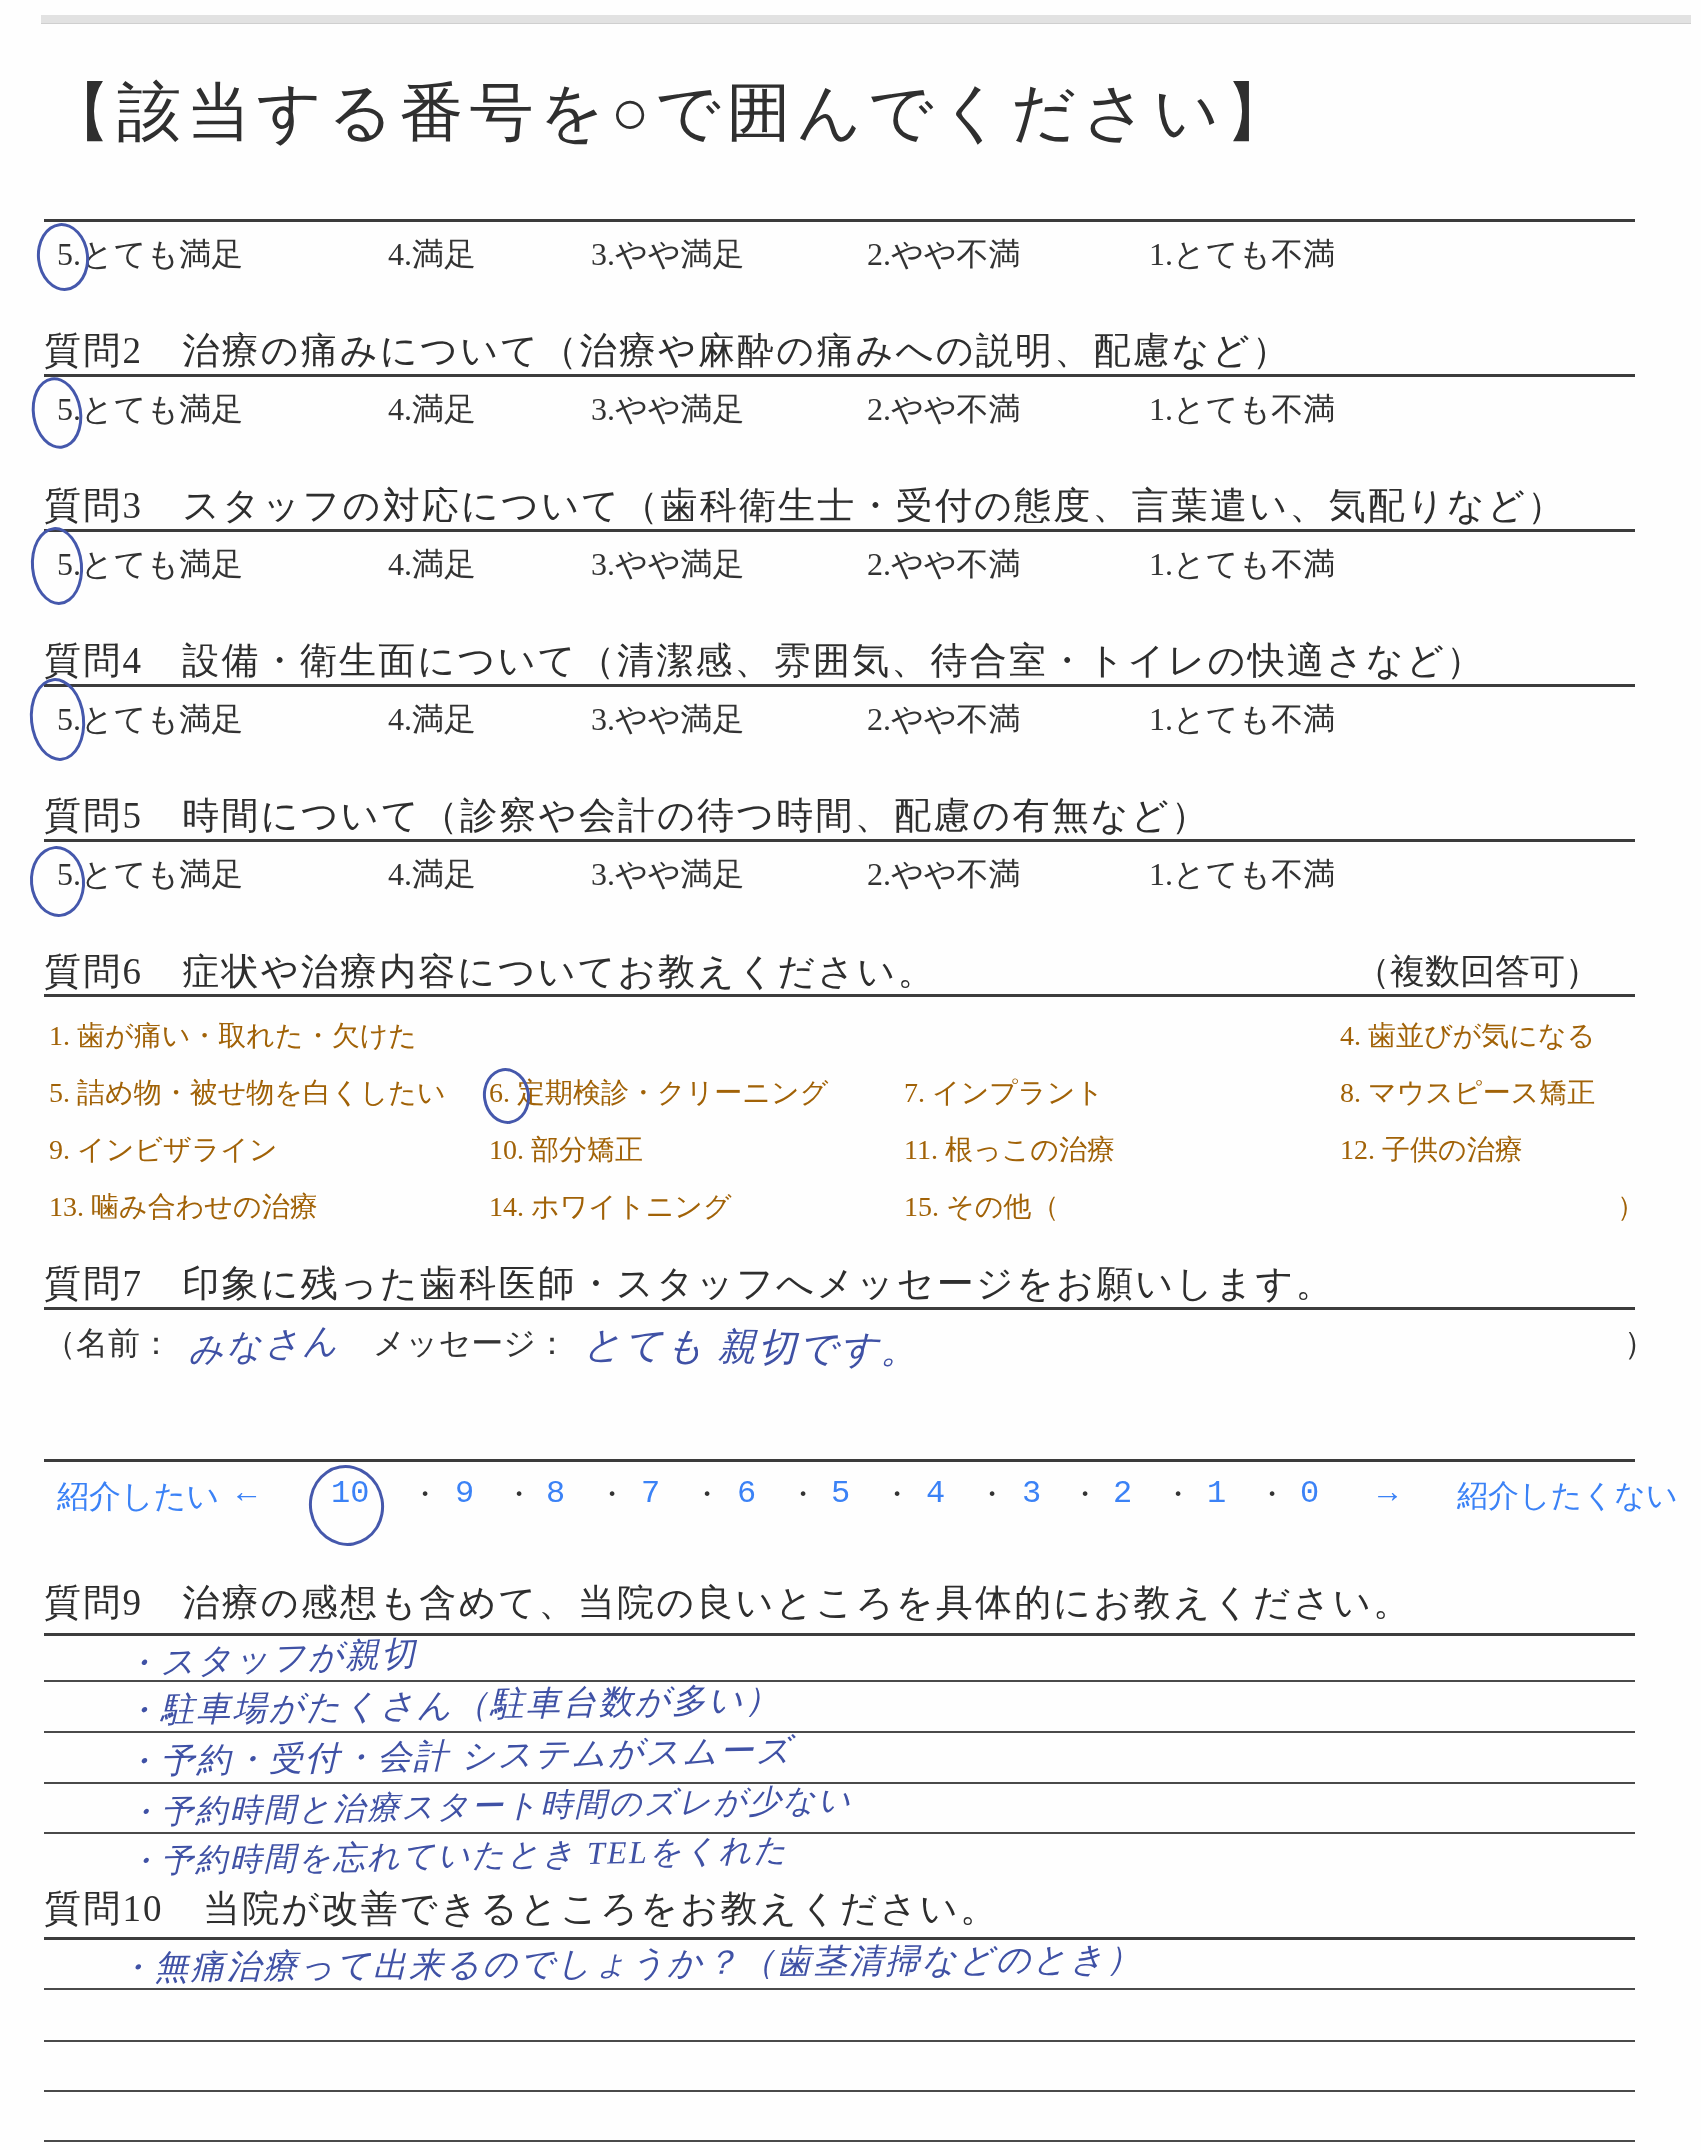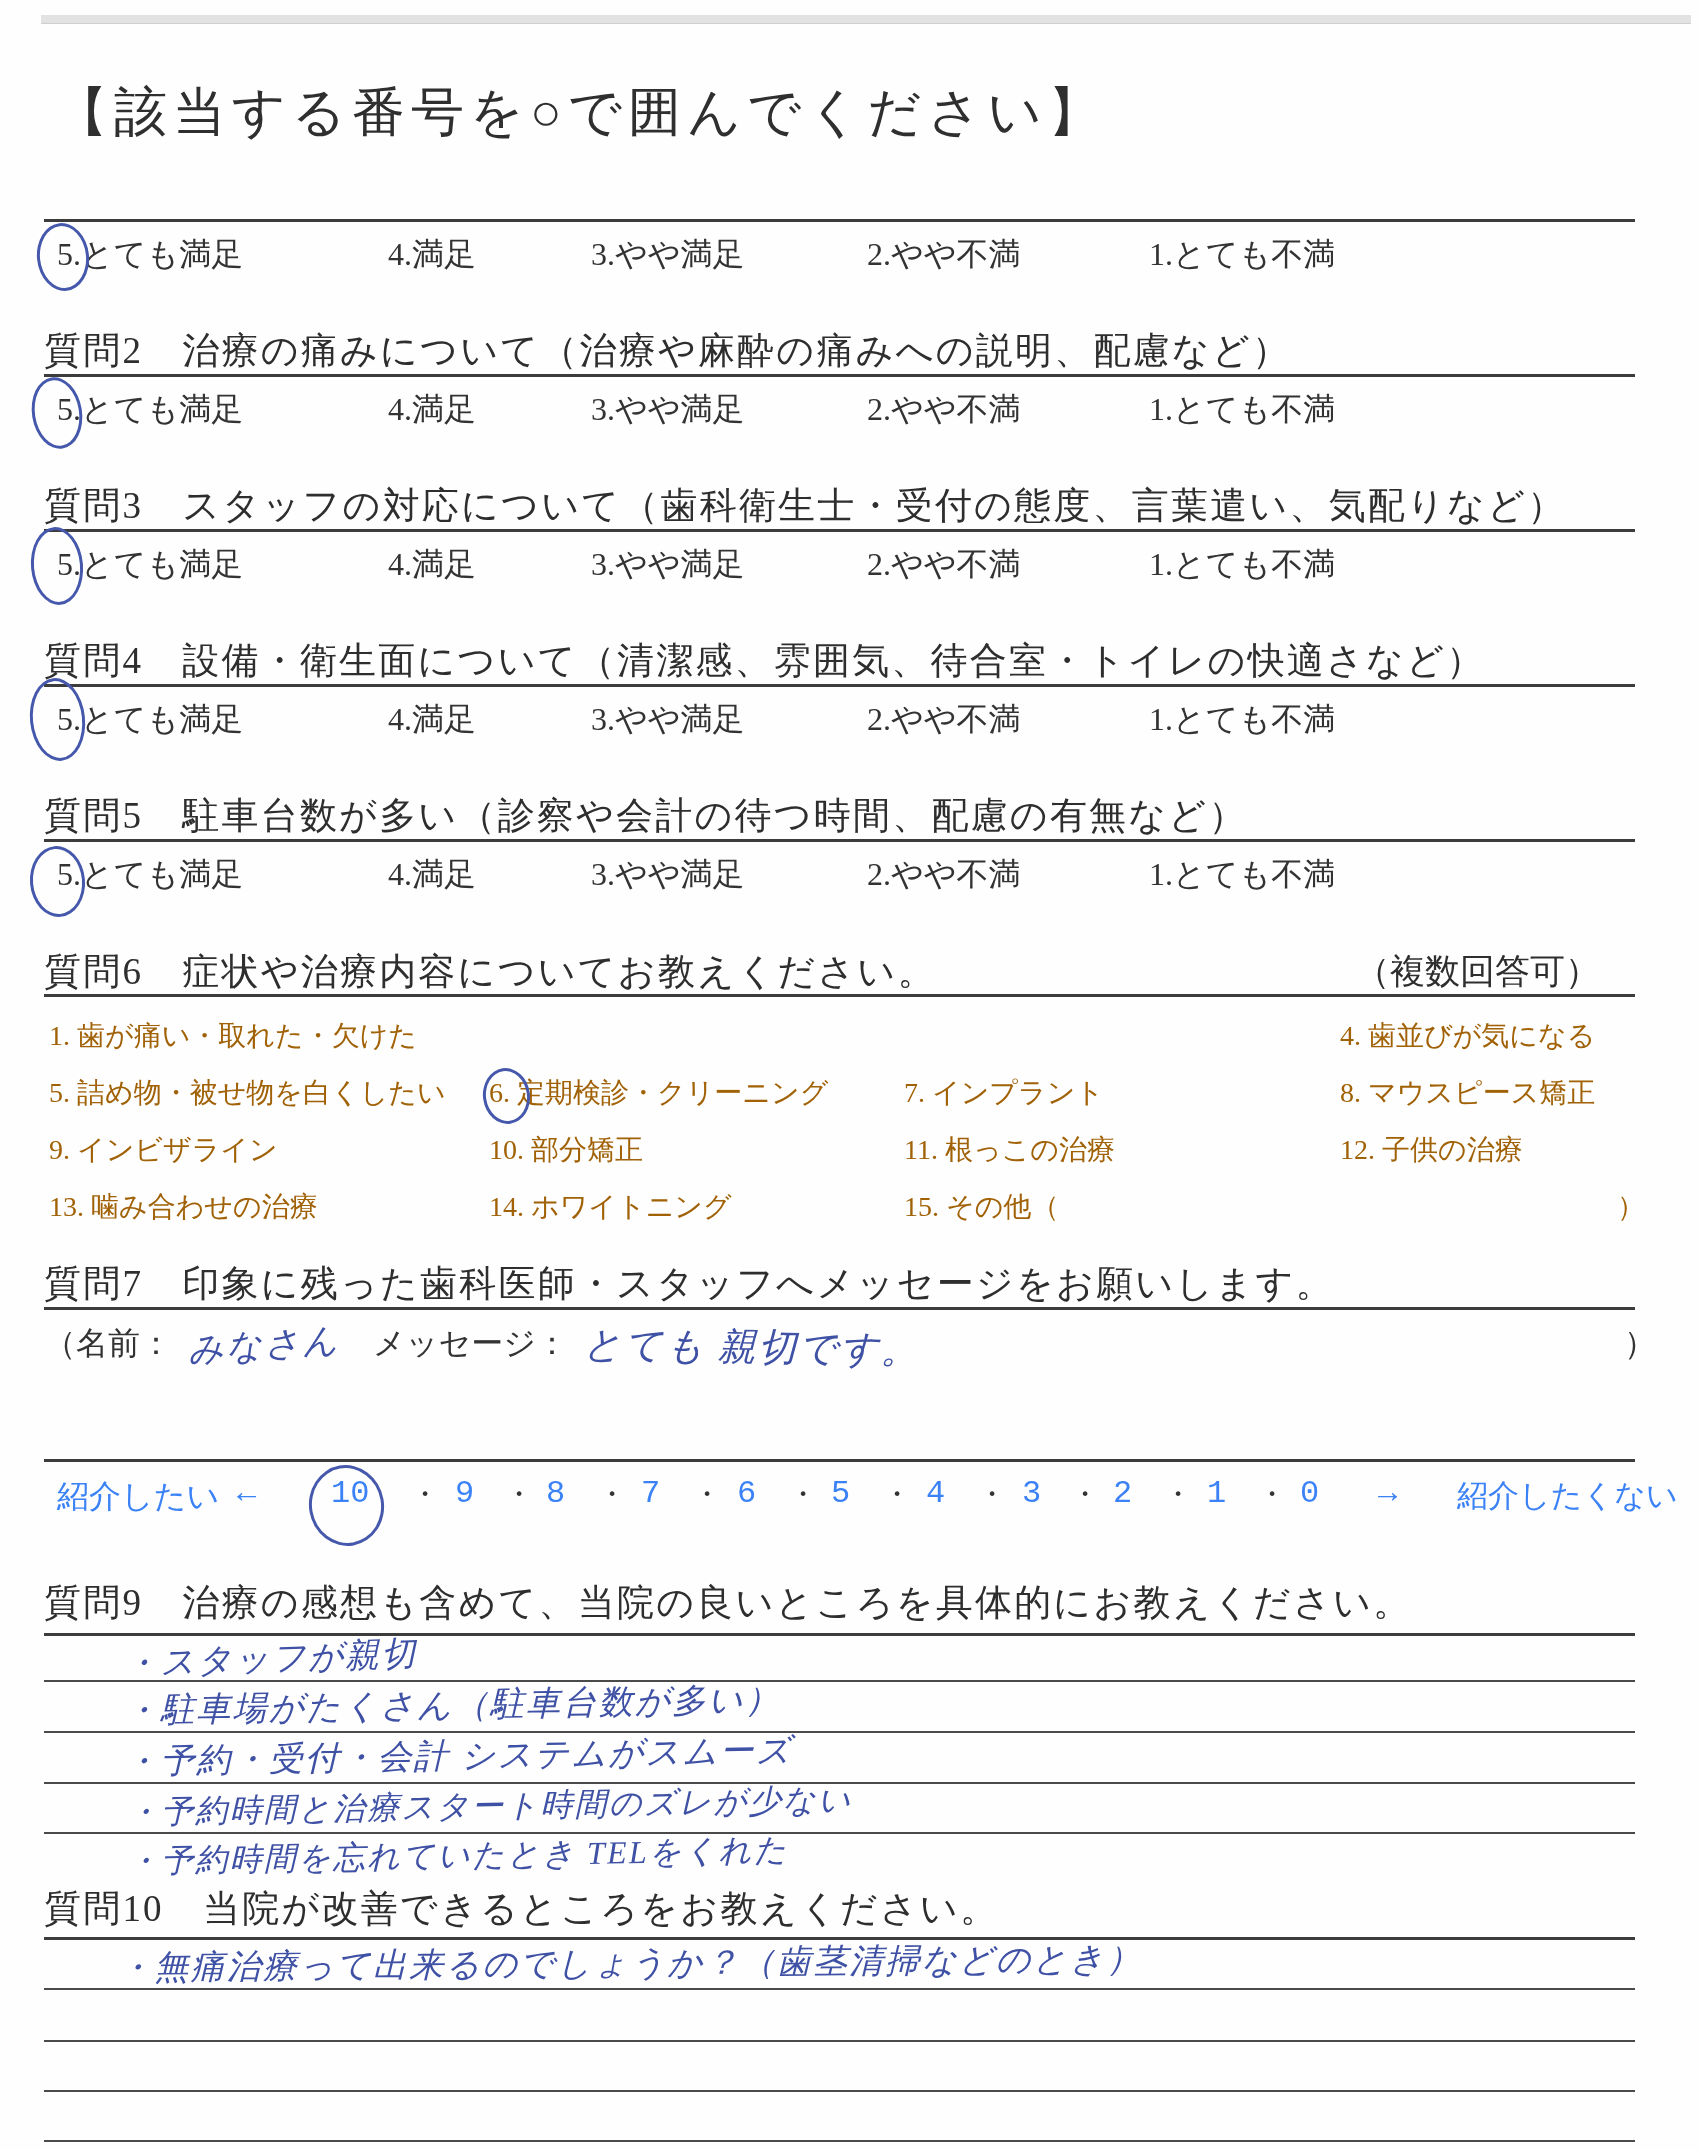--- a/index.html
+++ b/index.html
@@ -4,22 +4,22 @@
 <style>
   html,body { margin:0; padding:0; background:#ffffff; }
   .page {
     position:relative; width:1701px; height:2151px;
     background:#fefefe; overflow:hidden;
     font-family:"Liberation Serif","DejaVu Serif",serif;
     color:#2f2f2f;
   }
   .scan-band { position:absolute; left:41px; top:14.8px; width:1650px; height:8px;
     background:#e2e2e2; border-bottom:1.5px solid #cfcfcf; }
-  .title { position:absolute; left:43px; top:65px; font-size:53px; font-weight:500;
-    letter-spacing:5.9px; white-space:nowrap; margin:12px; }
+  .title { position:absolute; left:43px; top:65px; font-size:64px; font-weight:500;
+    letter-spacing:5.9px; white-space:nowrap; margin:4px; }
   .h { position:absolute; left:44px; font-size:37px; font-weight:500;
     letter-spacing:2.2px; white-space:nowrap; color:#2e2e2e; }
   .rule { position:absolute; left:44px; width:1591px; height:3px; background:#3c3c3c; }
   .rule.thin { height:2.2px; background:#4a4a4a; }
   .orow { position:absolute; left:8px; top:0; width:1697px; height:52px;text-align:right; }
   .opt { position:absolute; font-size:32px; white-space:nowrap; color:#333; }
   .o1{left:49px} .o2{left:380px} .o3{left:583px} .o4{left:859px} .o5{left:1141px}
   .item { position:absolute; font-size:28px; white-space:nowrap; color:#a16207; }
   .note { position:absolute; font-size:35px; white-space:nowrap; color:#2e2e2e; }
   .lbl { position:absolute; font-size:32px; white-space:nowrap; color:#333; }
@@ -75,21 +75,21 @@
   <div class="rule" style="top:684px"></div>
   <div class="orow" style="top:698px">
     <span class="opt o1">5.とても満足</span>
     <span class="opt o2">4.満足</span>
     <span class="opt o3">3.やや満足</span>
     <span class="opt o4">2.やや不満</span>
     <span class="opt o5">1.とても不満</span>
   </div>
   <div class="circle" style="left:29.5px;top:678px;width:49px;height:77px;transform:rotate(-6deg)"></div>
 
-  <div class="h" style="top:791px">質問5　駐車台数が多い（診察や会計の待つ時間、配慮の有無など）</div>
+  <div class="h" style="top:791px">質問5　時間について（診察や会計の待つ時間、配慮の有無など）</div>
   <div class="rule" style="top:839px"></div>
   <div class="orow" style="top:853px">
     <span class="opt o1">5.とても満足</span>
     <span class="opt o2">4.満足</span>
     <span class="opt o3">3.やや満足</span>
     <span class="opt o4">2.やや不満</span>
     <span class="opt o5">1.とても不満</span>
   </div>
   <div class="circle" style="left:29.5px;top:846px;width:49px;height:65px;transform:rotate(-5deg)"></div>
 

